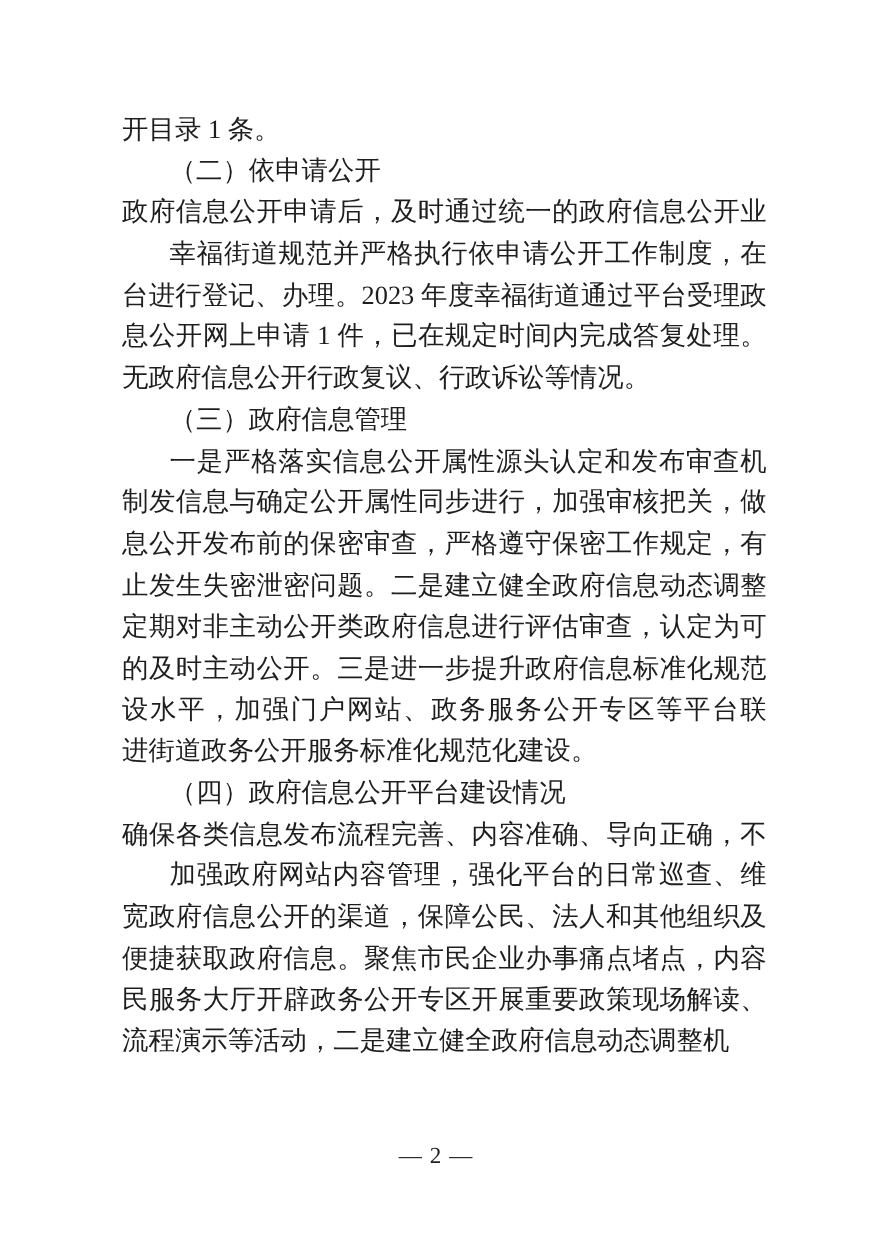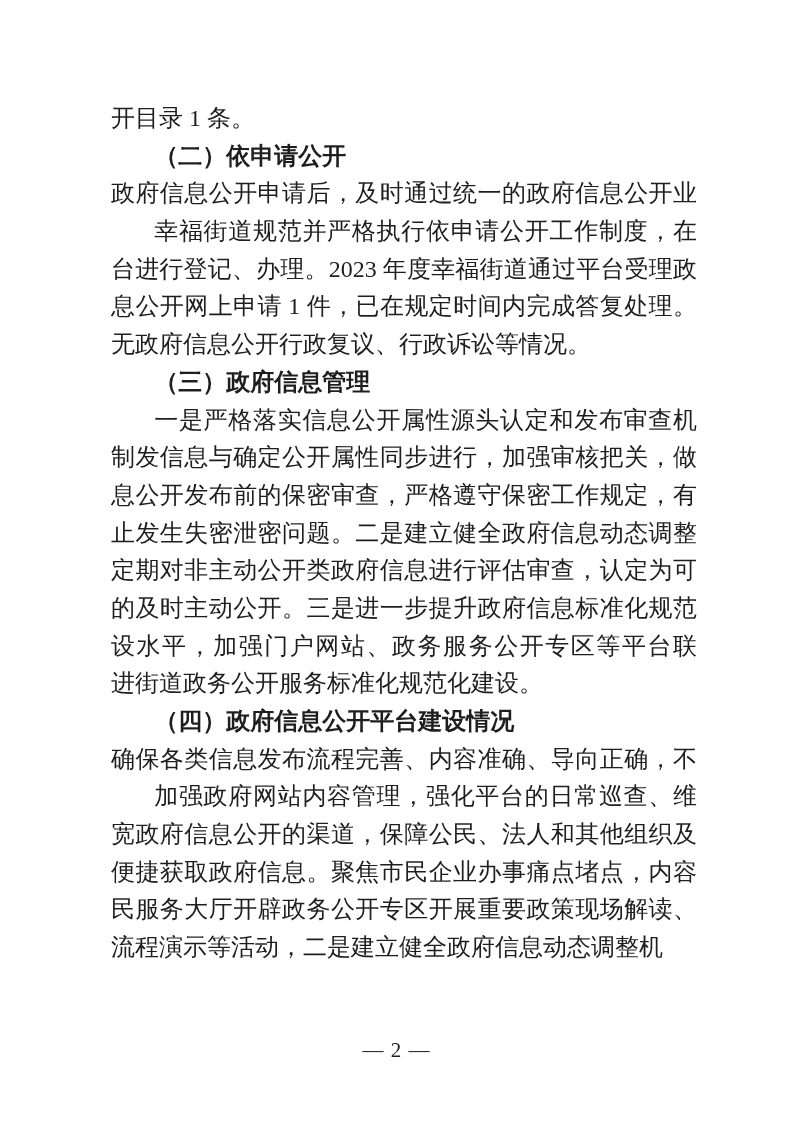--- a/index.html
+++ b/index.html
@@ -28,21 +28,21 @@
     text-align: left;
   }
   .line.justify {
     text-align: justify;
     text-align-last: justify;
   }
   .line.indent {
     padding-left: 43.2px; 
   }
   .line.heading {
-    font-weight: bold; 
+    font-weight: normal; 
   }
   .footer {
     position: absolute;
     left: 0; top: 1036px;
     width: 100%;
     text-align: center;
     font-size: 21px;
     line-height: 28px;
   }
   .footer span { letter-spacing: 1px; }

